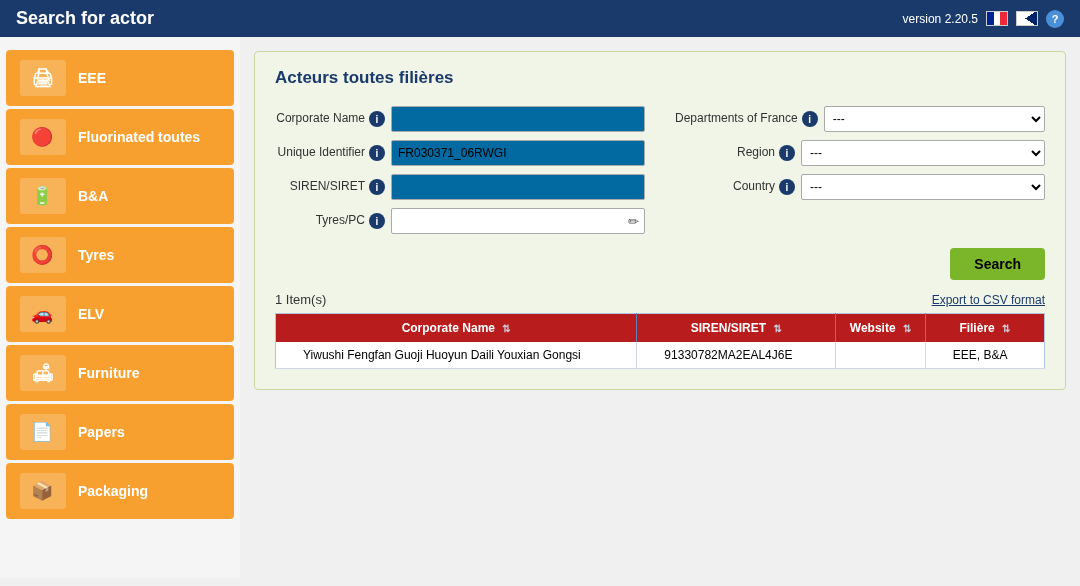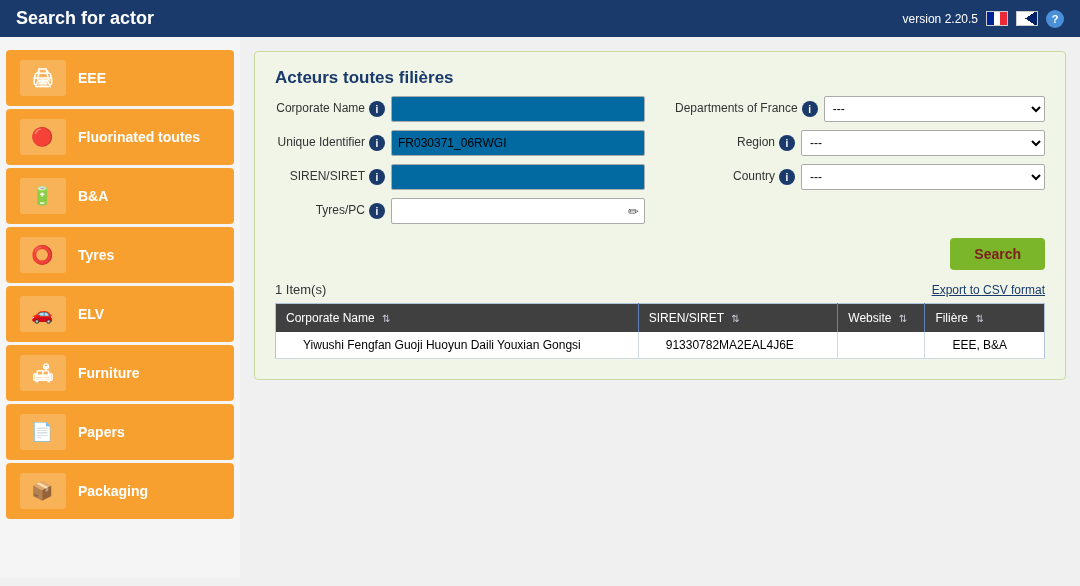--- a/index.html
+++ b/index.html
@@ -86,21 +86,21 @@
     .search-panel {
       background: #f0f5e8;
       border: 1px solid #c8d8a0;
       border-radius: 4px;
       padding: 16px 20px 20px;
     }
     .panel-title {
       font-size: 17px;
       font-weight: bold;
       color: #1a3a6b;
-      margin-bottom: 8px;
+      margin-bottom: 18px;
     }
 
     
     .form-grid {
       display: grid;
       grid-template-columns: 1fr 1fr;
       gap: 10px 30px;
     }
     .left-fields, .right-fields {
       display: flex;
@@ -161,21 +161,21 @@
     }
 
     
     .search-btn-row {
       display: flex;
       justify-content: flex-end;
       margin-top: 14px;
     }
     .search-btn {
       background: #7ab52a;
-      color: #7f1d1d;
+      color: #000000;
       border: none;
       border-radius: 4px;
       padding: 8px 24px;
       font-size: 14px;
       font-weight: bold;
       cursor: pointer;
     }
 
     
     .results-header {
@@ -189,25 +189,25 @@
     .export-link { color: #1a3a6b; font-size: 12px; text-decoration: underline; cursor: pointer; }
 
     
     .results-table {
       width: 100%;
       border-collapse: collapse;
       border: 1px solid #b0c4de;
       font-size: 12px;
     }
     .results-table th {
-      background: #404040;
+      background: #b91c1c;
       color: white;
       padding: 7px 10px;
-      text-align: left;
-      font-weight: normal;
+      text-align: center;
+      font-weight: bold;
       border-right: 1px solid #6080b8;
     }
     .results-table th:last-child { border-right: none; }
     .th-sort { font-size: 10px; margin-left: 4px; color: #ccd; }
     .results-table td {
       padding: 6px 27px;
       background: white;
       border-right: 1px solid #d0d8e8;
       border-bottom: 1px solid #d0d8e8;
     }

